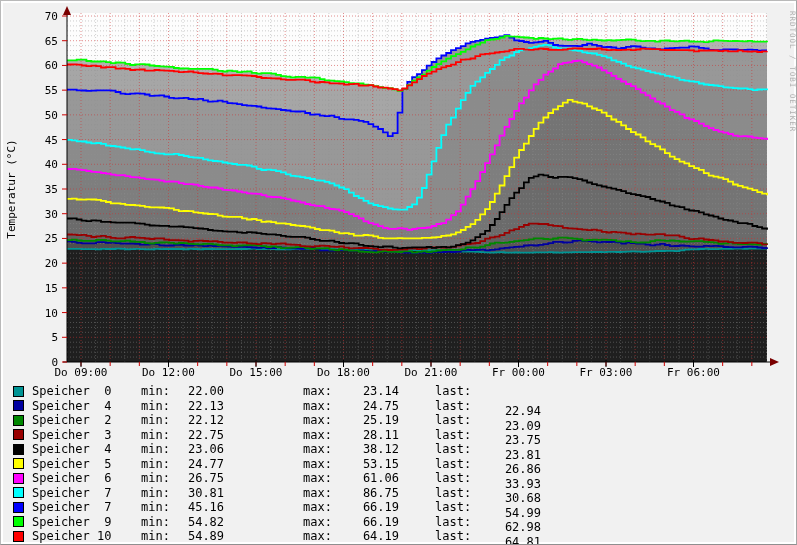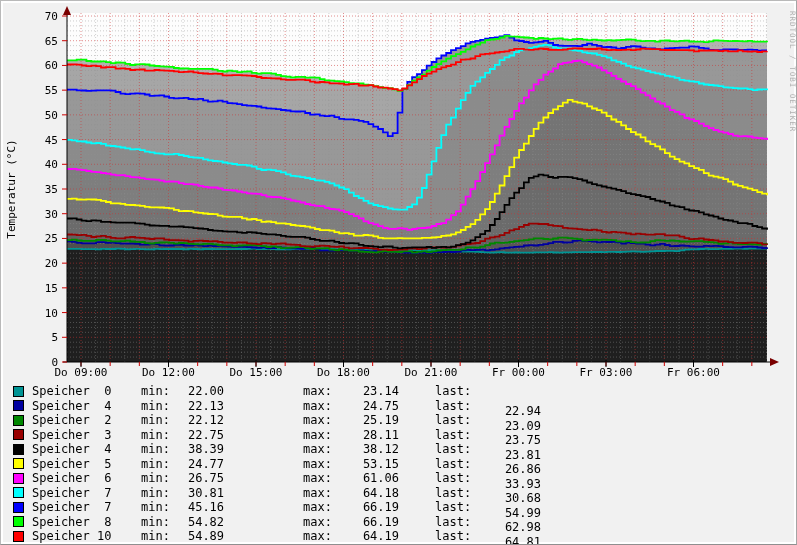--- a/index.html
+++ b/index.html
@@ -317,21 +317,21 @@
       <span class="lbl lmax">max:</span>
       <span class="val vmax">28.11</span>
       <span class="lbl llast">last:</span>
       <span class="val vlast">23.81</span>
     </div>
 
     <div class="lrow">
       <span class="sw" style="background: rgb(0, 0, 0);"></span>
       <span class="nm">Speicher  4</span>
       <span class="lbl lmin">min:</span>
-      <span class="val vmin">38.39</span>
+      <span class="val vmin">23.06</span>
       <span class="lbl lmax">max:</span>
       <span class="val vmax">38.12</span>
       <span class="lbl llast">last:</span>
       <span class="val vlast">26.86</span>
     </div>
 
     <div class="lrow">
       <span class="sw" style="background: rgb(255, 255, 0);"></span>
       <span class="nm">Speicher  5</span>
       <span class="lbl lmin">min:</span>
@@ -352,39 +352,39 @@
       <span class="lbl llast">last:</span>
       <span class="val vlast">30.68</span>
     </div>
 
     <div class="lrow">
       <span class="sw" style="background: rgb(0, 255, 255);"></span>
       <span class="nm">Speicher  7</span>
       <span class="lbl lmin">min:</span>
       <span class="val vmin">30.81</span>
       <span class="lbl lmax">max:</span>
-      <span class="val vmax">64.18</span>
+      <span class="val vmax">86.75</span>
       <span class="lbl llast">last:</span>
       <span class="val vlast">54.99</span>
     </div>
 
     <div class="lrow">
       <span class="sw" style="background: rgb(0, 0, 255);"></span>
       <span class="nm">Speicher  7</span>
       <span class="lbl lmin">min:</span>
       <span class="val vmin">45.16</span>
       <span class="lbl lmax">max:</span>
       <span class="val vmax">66.19</span>
       <span class="lbl llast">last:</span>
       <span class="val vlast">62.98</span>
     </div>
 
     <div class="lrow">
       <span class="sw" style="background: rgb(0, 255, 0);"></span>
-      <span class="nm">Speicher  8</span>
+      <span class="nm">Speicher  9</span>
       <span class="lbl lmin">min:</span>
       <span class="val vmin">54.82</span>
       <span class="lbl lmax">max:</span>
       <span class="val vmax">66.19</span>
       <span class="lbl llast">last:</span>
       <span class="val vlast">64.81</span>
     </div>
 
     <div class="lrow">
       <span class="sw" style="background: rgb(255, 0, 0);"></span>

